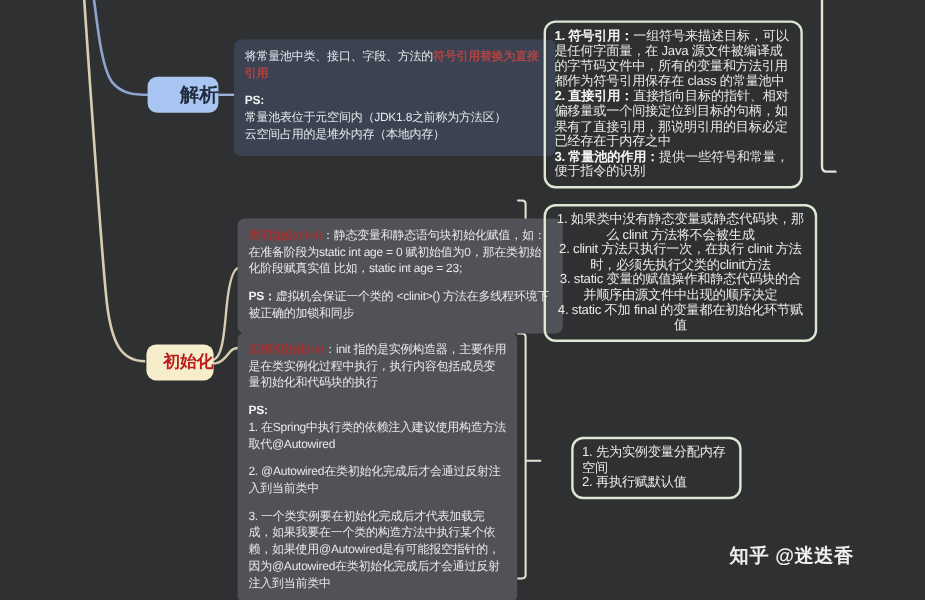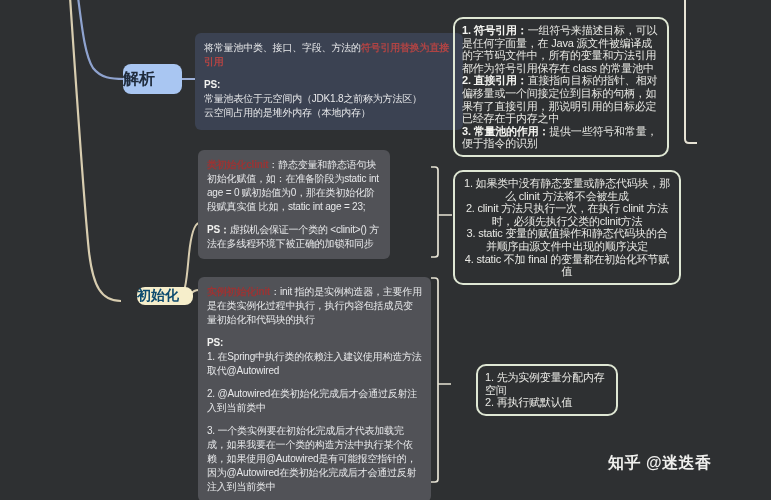--- a/index.html
+++ b/index.html
@@ -1,30 +1,30 @@
 <!DOCTYPE html>
 <html><head>
 <meta charset="utf-8">
 <style>
   html,body{margin:0;padding:0;background:#232526;}
   body{font-family:"Liberation Sans","DejaVu Sans",sans-serif;}
   .canvas{position:relative;width:771px;height:500px;background:#2e3032;overflow:hidden;}
   svg.wires{position:absolute;left:0;top:0;z-index:1;}
 
-  .topic{position:absolute;z-index:3;display:flex;align-items:center;justify-content:flex-start;
+  .topic{position:absolute;z-index:3;display:flex;align-items:center;justify-content:flex-end;
          border-radius:8px;font-weight:bold;cursor:default;}
   .topic-resolve{left:123px;top:64px;width:59px;height:30px;background:#a9c6f2;color:#202c3d;font-size:16px;}
-  .topic-init{left:137px;top:287px;width:56px;height:18px;background:#f6eecb;color:#0c4a6e;font-size:14px;}
+  .topic-init{left:122px;top:287px;width:56px;height:30px;background:#f6eecb;color:#b91c1c;font-size:14px;}
 
   .mbox{position:absolute;z-index:2;border-radius:6px;color:#e7e8ea;
         font-size:10px;line-height:14px;letter-spacing:-0.2px;padding:8px 9px;box-sizing:border-box;}
   .mbox p{margin:0;}
   .mbox .gap{margin-top:9px;}
   .mbox1{left:195px;top:33px;width:268px;min-height:97px;background:#3b4252;}
-  .mbox2{left:198px;top:150px;width:192px;min-height:96px;background:#515257;}
+  .mbox2{left:198px;top:182px;width:271px;min-height:96px;background:#515257;}
   .mbox3{left:198px;top:277px;width:233px;min-height:219px;background:#515257;}
   .red{color:#b04444;font-weight:bold;}
   .redlabel{color:#9c3333;font-weight:bold;}
   .psb{font-weight:bold;color:#f2f2f0;}
 
   .rbox{position:absolute;z-index:2;border:2px solid #dfe7d4;border-radius:10px;background:transparent;
         color:#e9e9e5;font-size:11px;line-height:12.6px;letter-spacing:-0.2px;padding:5px 7px;box-sizing:border-box;}
   .rbox b{color:#f4f4f0;}
   .rbox1{left:453px;top:17px;width:216px;min-height:123px;}
   .rbox2{left:453px;top:170px;width:228px;min-height:97px;text-align:center;}

